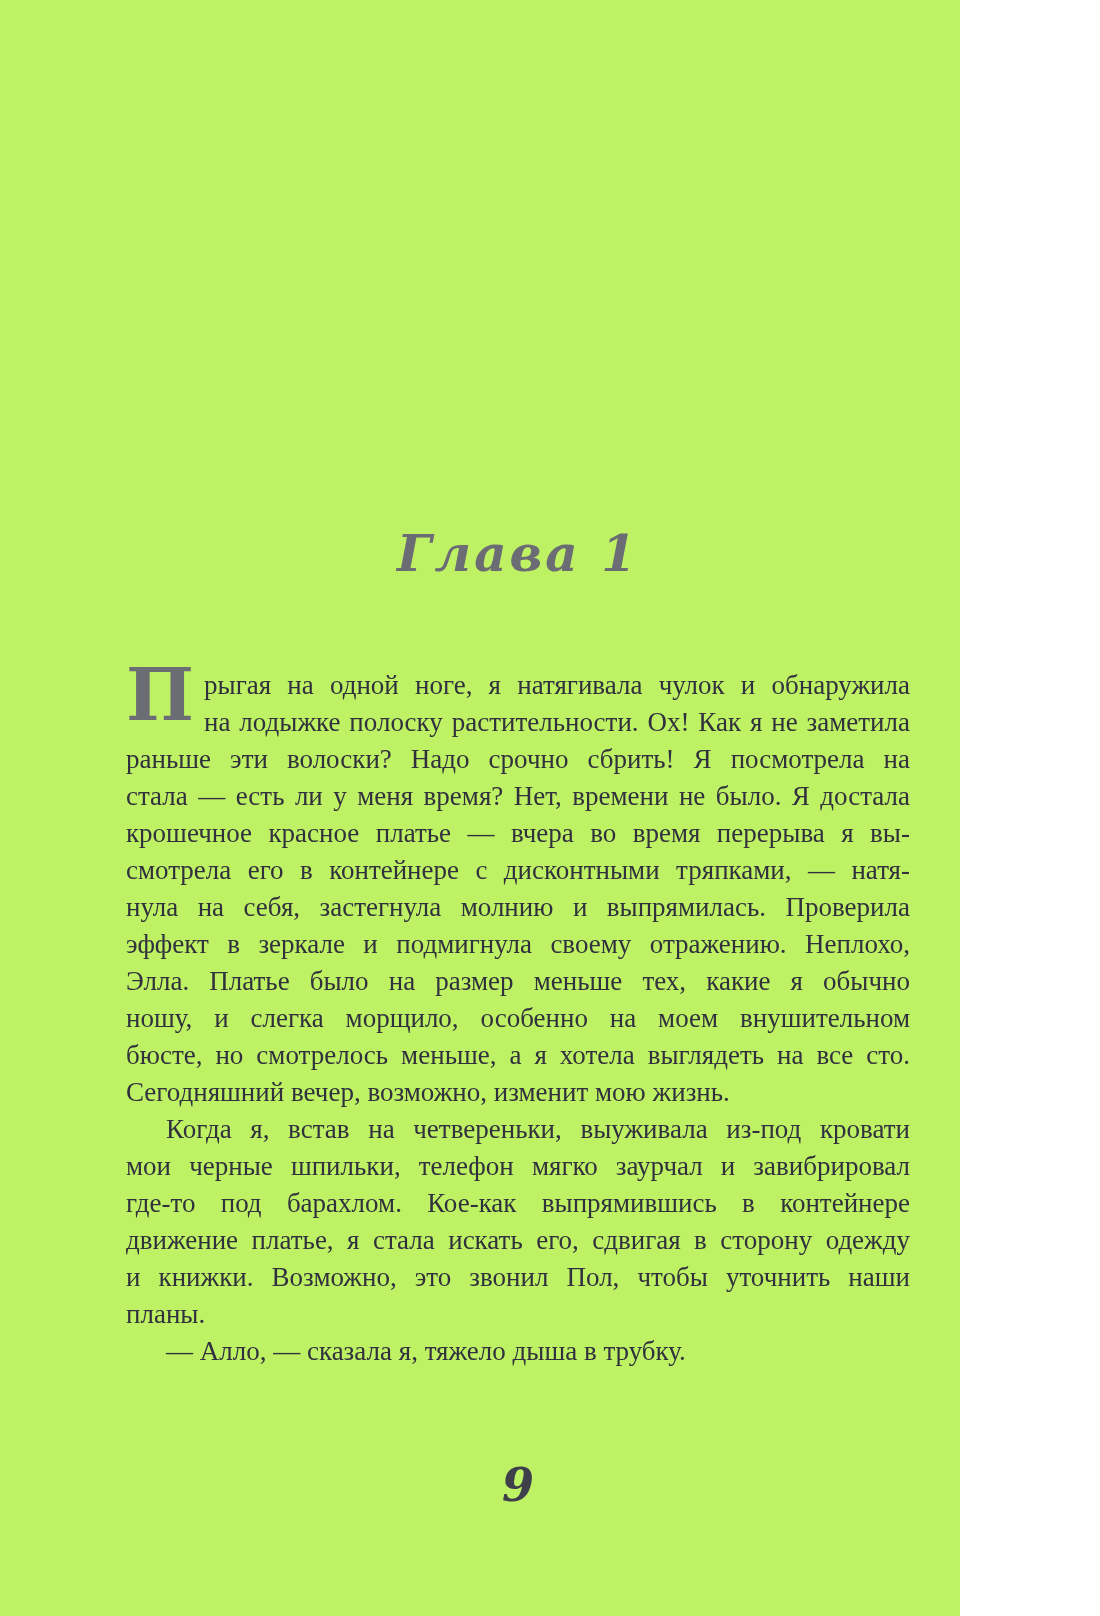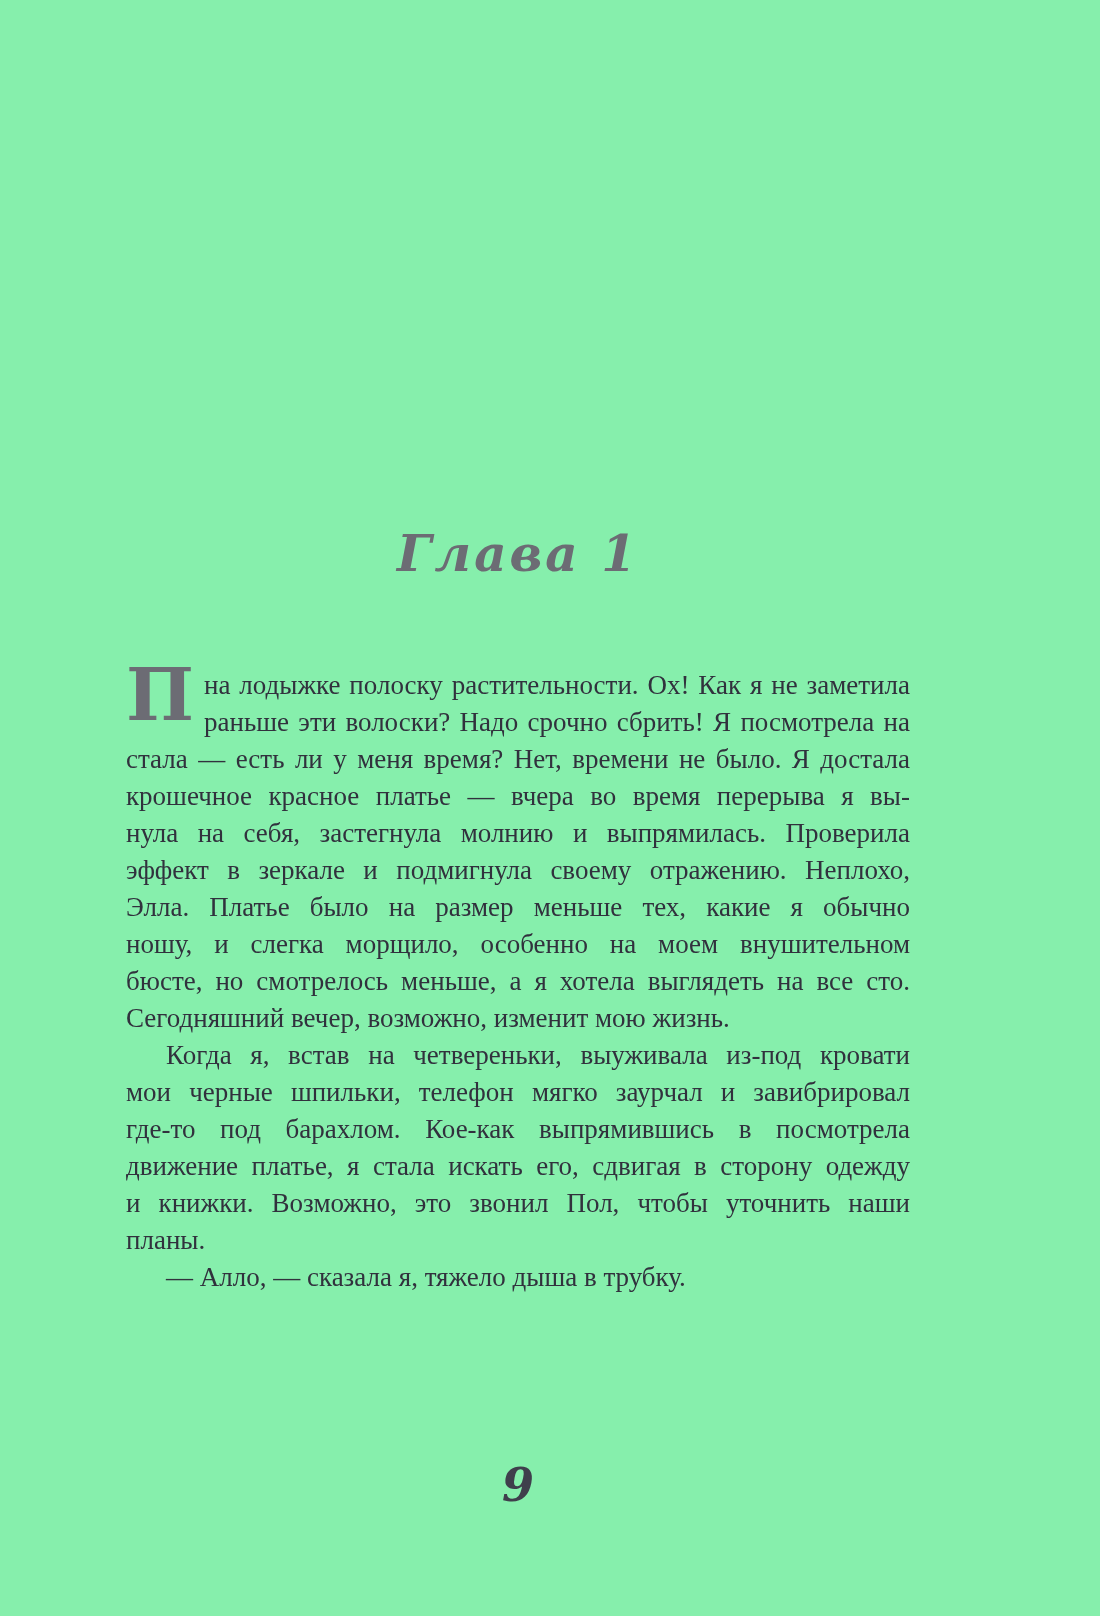--- a/index.html
+++ b/index.html
@@ -2,23 +2,23 @@
 <html><head>
 <meta charset="utf-8">
 <style>
   html, body {
     margin: 0;
     padding: 0;
     background: #ffffff;
   }
   .page {
     position: relative;
-    width: 1100px;
+    width: 960px;
     height: 1616px;
-    background: #86efac;
+    background: #bef264;
     overflow: hidden;
     font-family: "Liberation Serif", serif;
   }
   .chapter-heading {
     position: absolute;
     top: 524px;
     left: 126px;
     width: 784px;
     margin: 0;
     text-align: center;
@@ -83,36 +83,38 @@
 <body>
 
 <div class="page">
 
   <h1 class="chapter-heading">Глава 1</h1>
 
   <div class="body-text">
 
     <div class="para">
       <span class="drop-cap">П</span>
+      <div class="line j">рыгая на одной ноге, я натягивала чулок и обнаружила</div>
       <div class="line j">на лодыжке полоску растительности. Ох! Как я не заметила</div>
       <div class="line j">раньше эти волоски? Надо срочно сбрить! Я посмотрела на</div>
       <div class="line j">стала — есть ли у меня время? Нет, времени не было. Я достала</div>
       <div class="line j">крошечное красное платье — вчера во время перерыва я вы-</div>
+      <div class="line j">смотрела его в контейнере с дисконтными тряпками, — натя-</div>
       <div class="line j">нула на себя, застегнула молнию и выпрямилась. Проверила</div>
       <div class="line j">эффект в зеркале и подмигнула своему отражению. Неплохо,</div>
       <div class="line j">Элла. Платье было на размер меньше тех, какие я обычно</div>
       <div class="line j">ношу, и слегка морщило, особенно на моем внушительном</div>
       <div class="line j">бюсте, но смотрелось меньше, а я хотела выглядеть на все сто.</div>
       <div class="line end">Сегодняшний вечер, возможно, изменит мою жизнь.</div>
     </div>
 
     <div class="para">
       <div class="line j indent">Когда я, встав на четвереньки, выуживала из-под кровати</div>
       <div class="line j">мои черные шпильки, телефон мягко заурчал и завибрировал</div>
-      <div class="line j">где-то под барахлом. Кое-как выпрямившись в посмотрела</div>
+      <div class="line j">где-то под барахлом. Кое-как выпрямившись в контейнере</div>
       <div class="line j">движение платье, я стала искать его, сдвигая в сторону одежду</div>
       <div class="line j">и книжки. Возможно, это звонил Пол, чтобы уточнить наши</div>
       <div class="line end">планы.</div>
     </div>
 
     <div class="para">
       <div class="line end indent">— Алло, — сказала я, тяжело дыша в трубку.</div>
     </div>
 
   </div>

